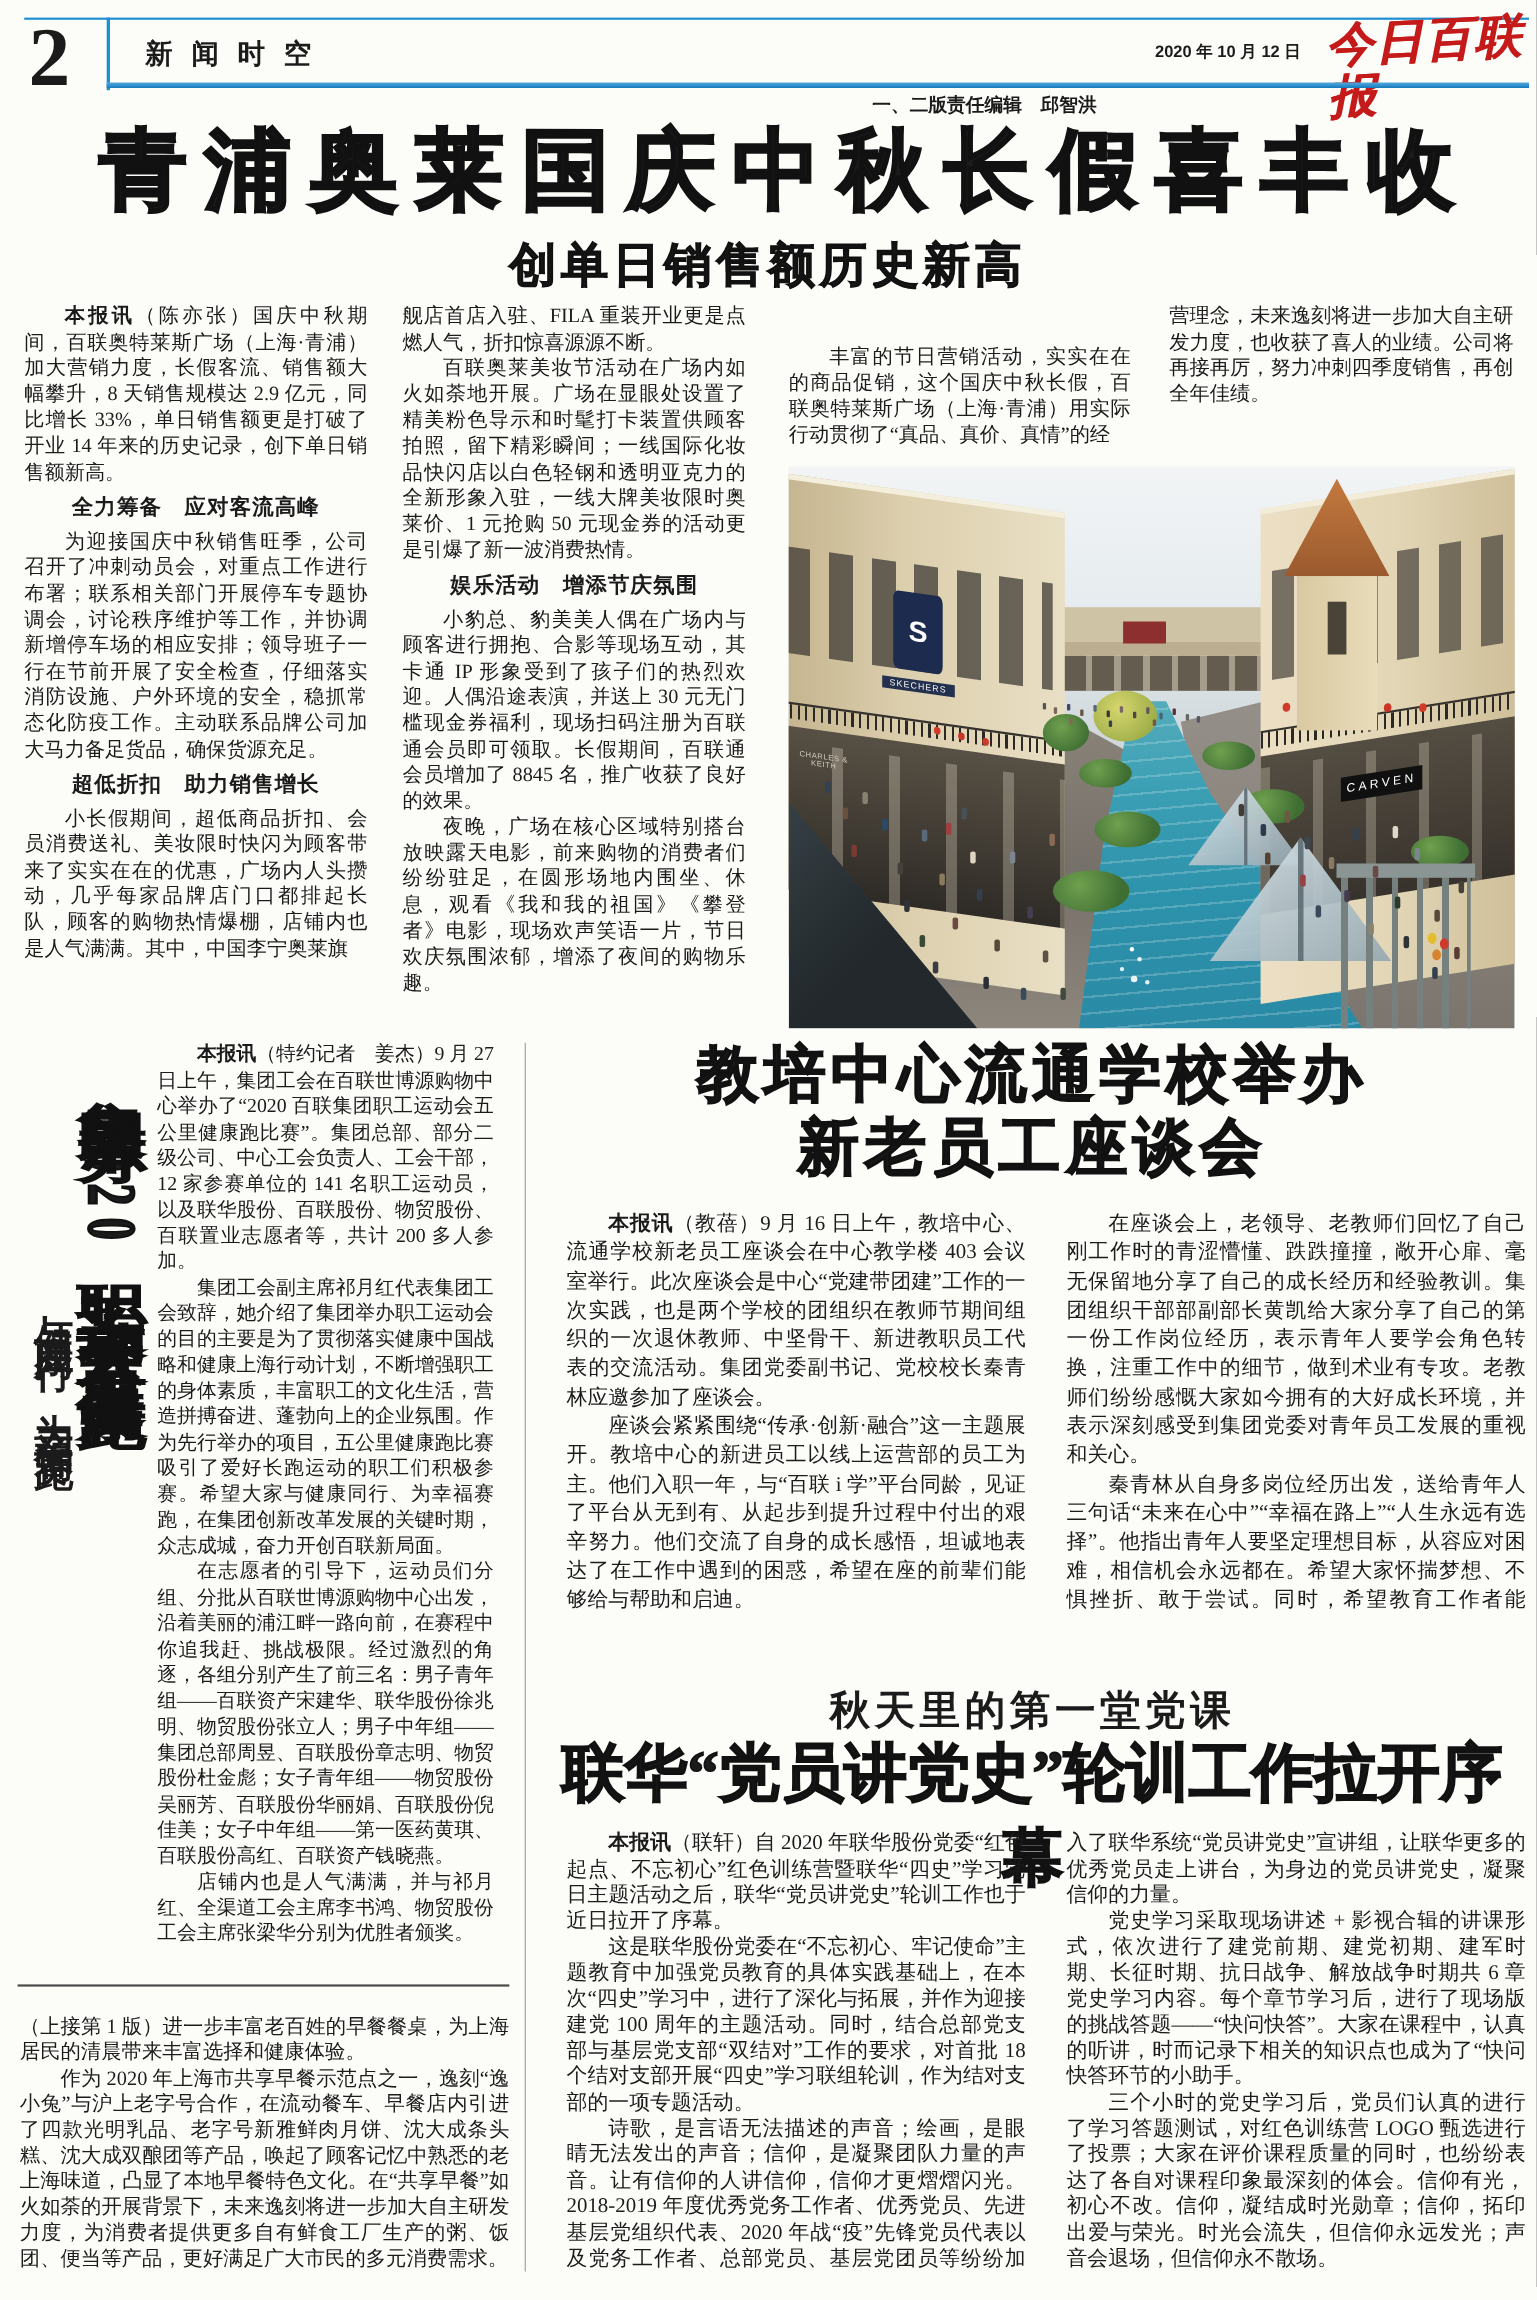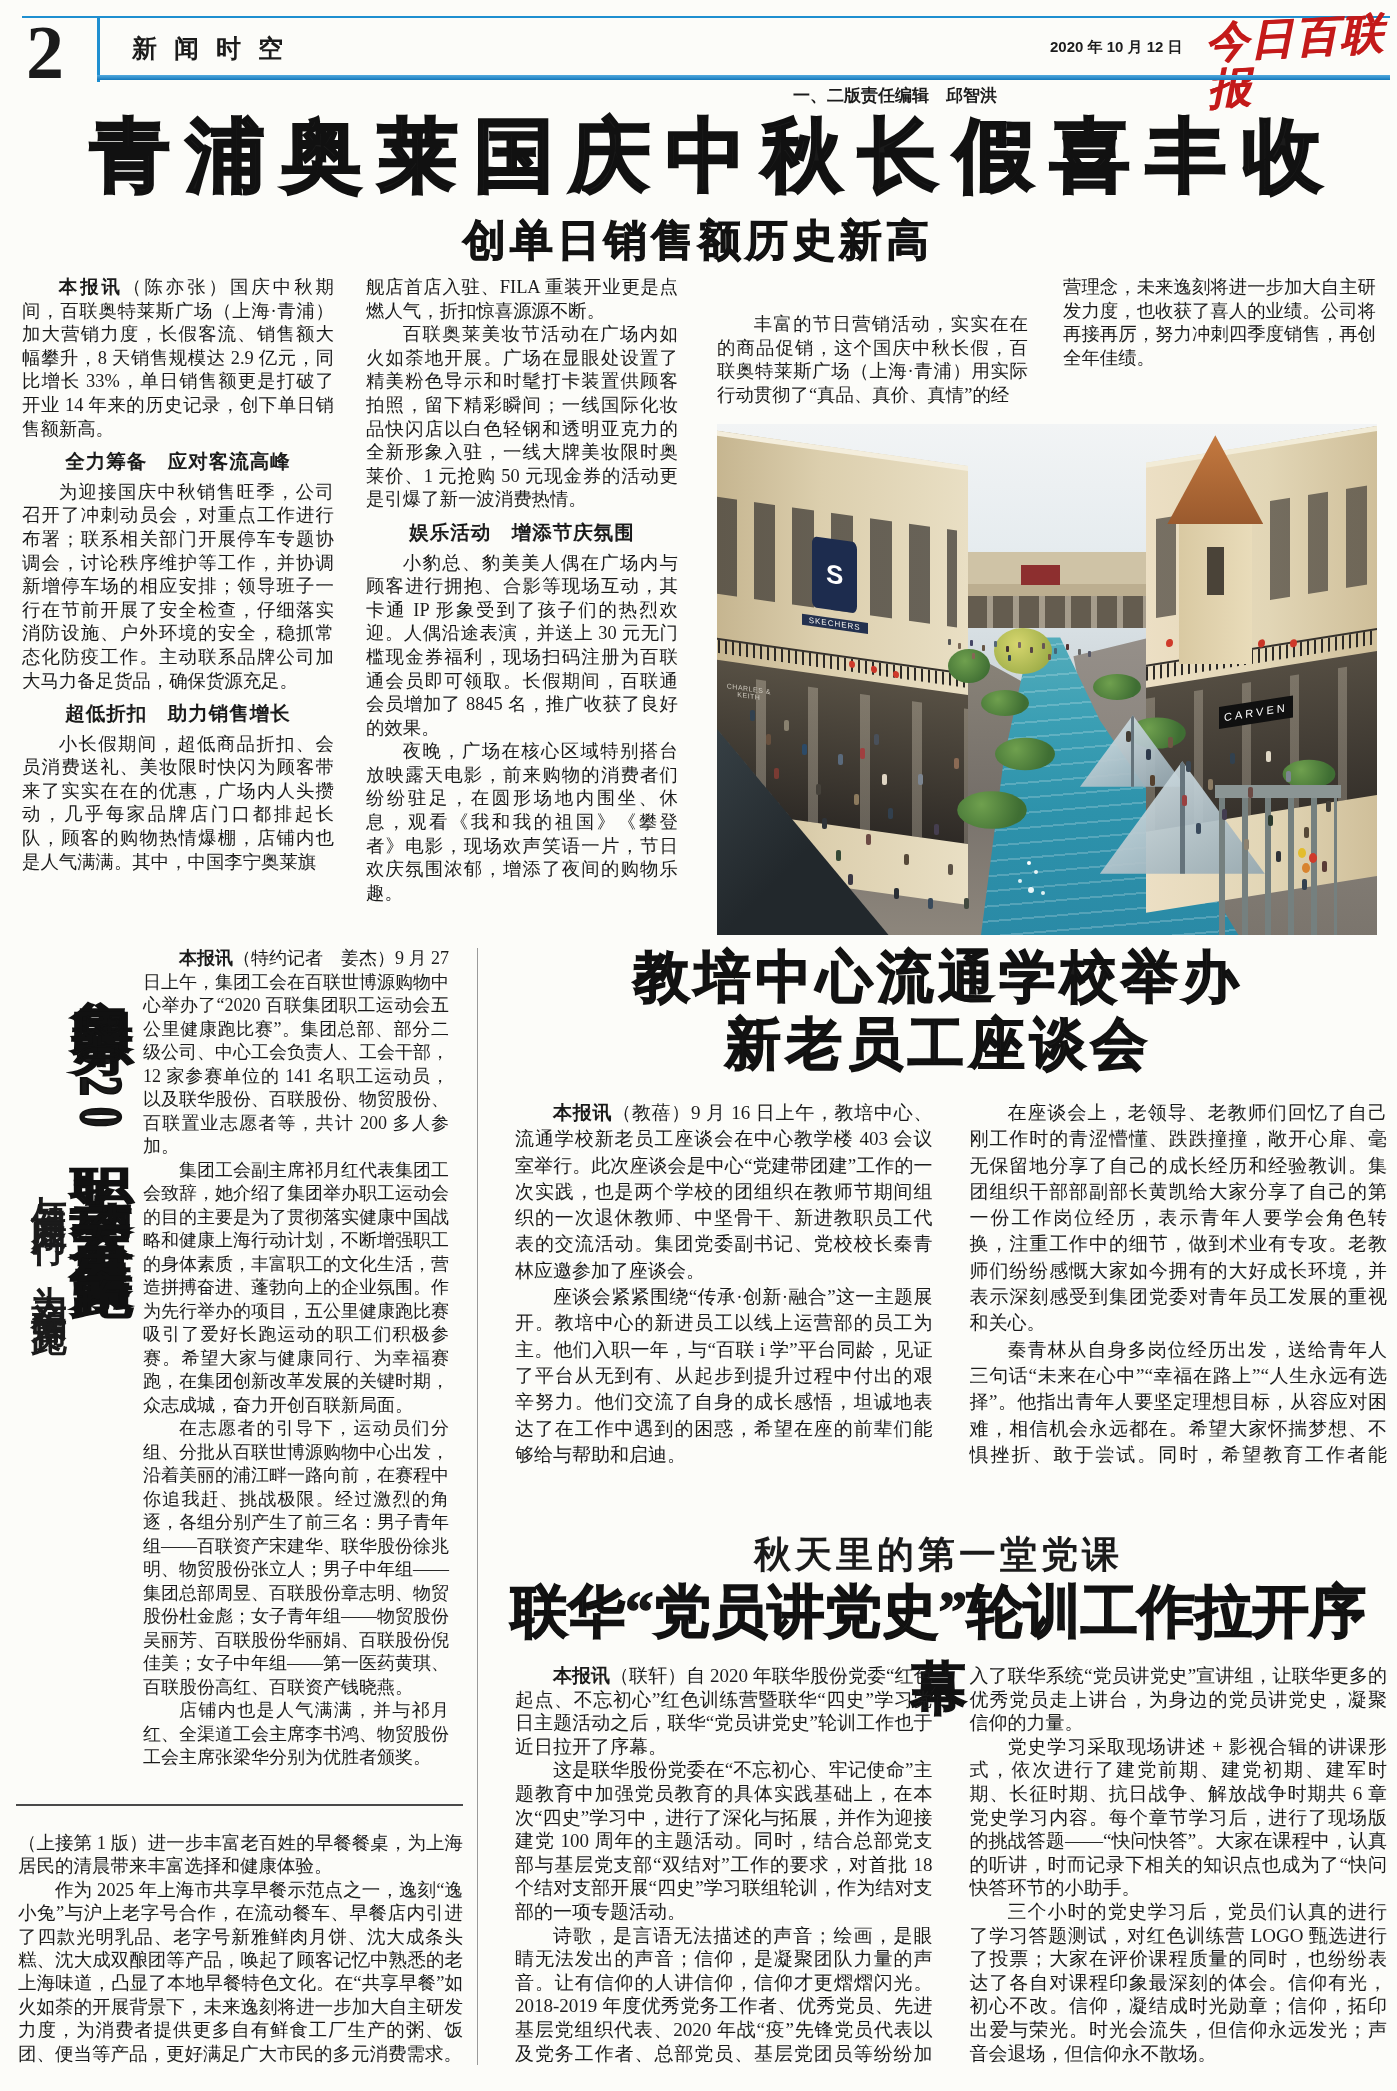--- a/index.html
+++ b/index.html
@@ -278,16 +278,16 @@
       <p class="para"><b>本报讯</b>（联轩）自 2020 年联华股份党委“红色起点、不忘初心”红色训练营暨联华“四史”学习党日主题活动之后，联华“党员讲党史”轮训工作也于近日拉开了序幕。</p>
       <p class="para">这是联华股份党委在“不忘初心、牢记使命”主题教育中加强党员教育的具体实践基础上，在本次“四史”学习中，进行了深化与拓展，并作为迎接建党 100 周年的主题活动。同时，结合总部党支部与基层党支部“双结对”工作的要求，对首批 18 个结对支部开展“四史”学习联组轮训，作为结对支部的一项专题活动。</p>
       <p class="para">诗歌，是言语无法描述的声音；绘画，是眼睛无法发出的声音；信仰，是凝聚团队力量的声音。让有信仰的人讲信仰，信仰才更熠熠闪光。2018-2019 年度优秀党务工作者、优秀党员、先进基层党组织代表、2020 年战“疫”先锋党员代表以及党务工作者、总部党员、基层党团员等纷纷加入了联华系统“党员讲党史”宣讲组，让联华更多的优秀党员走上讲台，为身边的党员讲党史，凝聚信仰的力量。</p>
       <p class="para">党史学习采取现场讲述 + 影视合辑的讲课形式，依次进行了建党前期、建党初期、建军时期、长征时期、抗日战争、解放战争时期共 6 章党史学习内容。每个章节学习后，进行了现场版的挑战答题——“快问快答”。大家在课程中，认真的听讲，时而记录下相关的知识点也成为了“快问快答环节的小助手。</p>
       <p class="para">三个小时的党史学习后，党员们认真的进行了学习答题测试，对红色训练营 LOGO 甄选进行了投票；大家在评价课程质量的同时，也纷纷表达了各自对课程印象最深刻的体会。信仰有光，初心不改。信仰，凝结成时光勋章；信仰，拓印出爱与荣光。时光会流失，但信仰永远发光；声音会退场，但信仰永不散场。</p>
     </div>
 
   <div class="cont-rule"></div>
   <div class="cont-body">
       <p class="para noindent">（上接第 1 版）进一步丰富老百姓的早餐餐桌，为上海居民的清晨带来丰富选择和健康体验。</p>
-      <p class="para">作为 2025 年上海市共享早餐示范点之一，逸刻“逸小兔”与沪上老字号合作，在流动餐车、早餐店内引进了四款光明乳品、老字号新雅鲜肉月饼、沈大成条头糕、沈大成双酿团等产品，唤起了顾客记忆中熟悉的老上海味道，凸显了本地早餐特色文化。在“共享早餐”如火如荼的开展背景下，未来逸刻将进一步加大自主研发力度，为消费者提供更多自有鲜食工厂生产的粥、饭团、便当等产品，更好满足广大市民的多元消费需求。</p>
+      <p class="para">作为 2020 年上海市共享早餐示范点之一，逸刻“逸小兔”与沪上老字号合作，在流动餐车、早餐店内引进了四款光明乳品、老字号新雅鲜肉月饼、沈大成条头糕、沈大成双酿团等产品，唤起了顾客记忆中熟悉的老上海味道，凸显了本地早餐特色文化。在“共享早餐”如火如荼的开展背景下，未来逸刻将进一步加大自主研发力度，为消费者提供更多自有鲜食工厂生产的粥、饭团、便当等产品，更好满足广大市民的多元消费需求。</p>
     </div>
 
 </div>
 
 </body></html>

